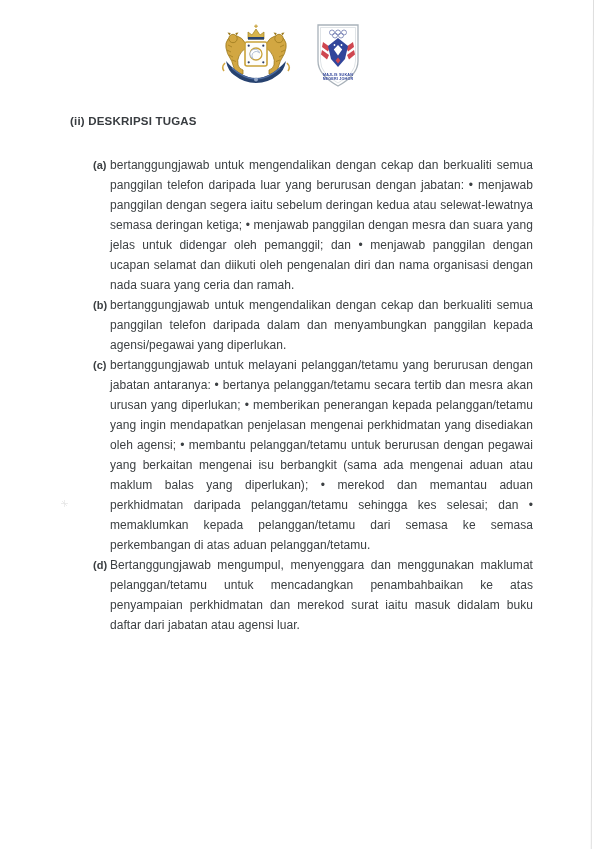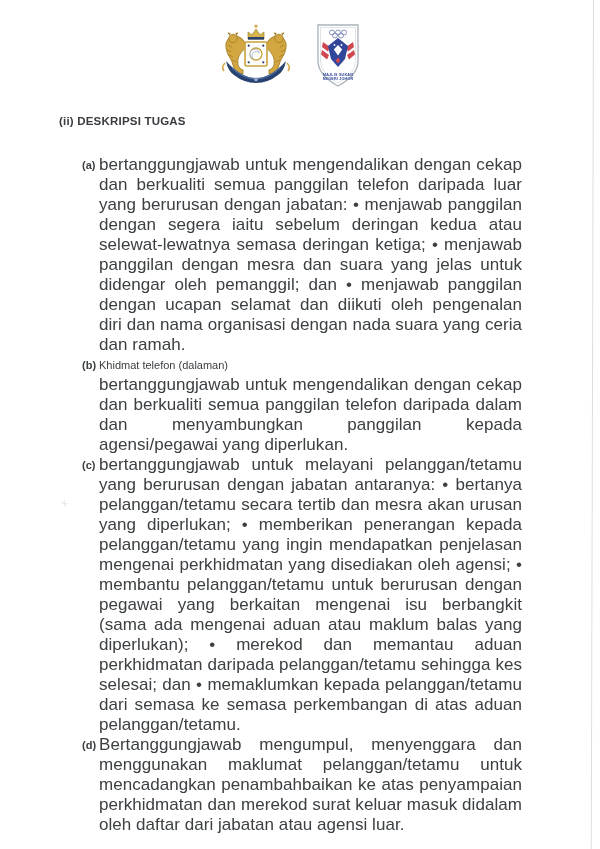--- a/index.html
+++ b/index.html
@@ -37,21 +37,21 @@
   }
   .crest {
     position: absolute;
     left: 315px;
     top: 23px;
     width: 46px;
     height: 66px;
   }
   .content {
     position: absolute;
-    left: 59px;
+    left: 70px;
     top: 113px;
     width: 466px;
   }
   .section-heading {
     font-size: 11.5px;
     font-weight: bold;
     line-height: 16px;
     letter-spacing: 0.2px;
     margin: 0 0 26px 0;
     color: #383c40;
@@ -73,21 +73,21 @@
   .item-content {
     width: 423px;
   }
   .item-title {
     font-size: 11px;
     line-height: 20px;
   }
   .item-title:empty { display: none; }
   .item-body {
     margin: 0;
-    font-size: 17px;
+    font-size: 12px;
     line-height: 20px;
     text-align: justify;
     letter-spacing: 0.05px;
   }
   .scan-edge-line {
     position: absolute;
     left: 593px;
     top: 0;
     width: 1px;
     height: 849px;
@@ -180,37 +180,36 @@
       <div class="item">
         <span class="item-marker">(a)</span>
         <div class="item-content">
           <p class="item-body">bertanggungjawab untuk mengendalikan dengan cekap dan berkualiti semua panggilan telefon daripada luar yang berurusan dengan jabatan: • menjawab panggilan dengan segera iaitu sebelum deringan kedua atau selewat-lewatnya semasa deringan ketiga; • menjawab panggilan dengan mesra dan suara yang jelas untuk didengar oleh pemanggil; dan • menjawab panggilan dengan ucapan selamat dan diikuti oleh pengenalan diri dan nama organisasi dengan nada suara yang ceria dan ramah.</p>
         </div>
       </div>
 
       <div class="item">
         <span class="item-marker">(b)</span>
         <div class="item-content">
-          <div class="item-title">Khidmat telefon (dalaman)</div>
           <p class="item-body">bertanggungjawab untuk mengendalikan dengan cekap dan berkualiti semua panggilan telefon daripada dalam dan menyambungkan panggilan kepada agensi/pegawai yang diperlukan.</p>
         </div>
       </div>
 
       <div class="item">
         <span class="item-marker">(c)</span>
         <div class="item-content">
           <p class="item-body">bertanggungjawab untuk melayani pelanggan/tetamu yang berurusan dengan jabatan antaranya: • bertanya pelanggan/tetamu secara tertib dan mesra akan urusan yang diperlukan; • memberikan penerangan kepada pelanggan/tetamu yang ingin mendapatkan penjelasan mengenai perkhidmatan yang disediakan oleh agensi; • membantu pelanggan/tetamu untuk berurusan dengan pegawai yang berkaitan mengenai isu berbangkit (sama ada mengenai aduan atau maklum balas yang diperlukan); • merekod dan memantau aduan perkhidmatan daripada pelanggan/tetamu sehingga kes selesai; dan • memaklumkan kepada pelanggan/tetamu dari semasa ke semasa perkembangan di atas aduan pelanggan/tetamu.</p>
         </div>
       </div>
 
       <div class="item">
         <span class="item-marker">(d)</span>
         <div class="item-content">
 
-          <p class="item-body">Bertanggungjawab mengumpul, menyenggara dan menggunakan maklumat pelanggan/tetamu untuk mencadangkan penambahbaikan ke atas penyampaian perkhidmatan dan merekod surat keluar masuk didalam oleh daftar dari jabatan atau agensi luar.</p>
+          <p class="item-body">Bertanggungjawab mengumpul, menyenggara dan menggunakan maklumat pelanggan/tetamu untuk mencadangkan penambahbaikan ke atas penyampaian perkhidmatan dan merekod surat iaitu masuk didalam buku daftar dari jabatan atau agensi luar.</p>
         </div>
       </div>
 
     </div>
   </div>
 
   <svg class="pencil-mark" viewBox="0 0 9 9" aria-hidden="true">
     <path d="M1,4.5 h7 M4.5,1 v7 M2,2 l5,5" stroke="#cfcfcf" stroke-width="0.7" fill="none"></path>
   </svg>
   <div class="scan-edge-line"></div>

